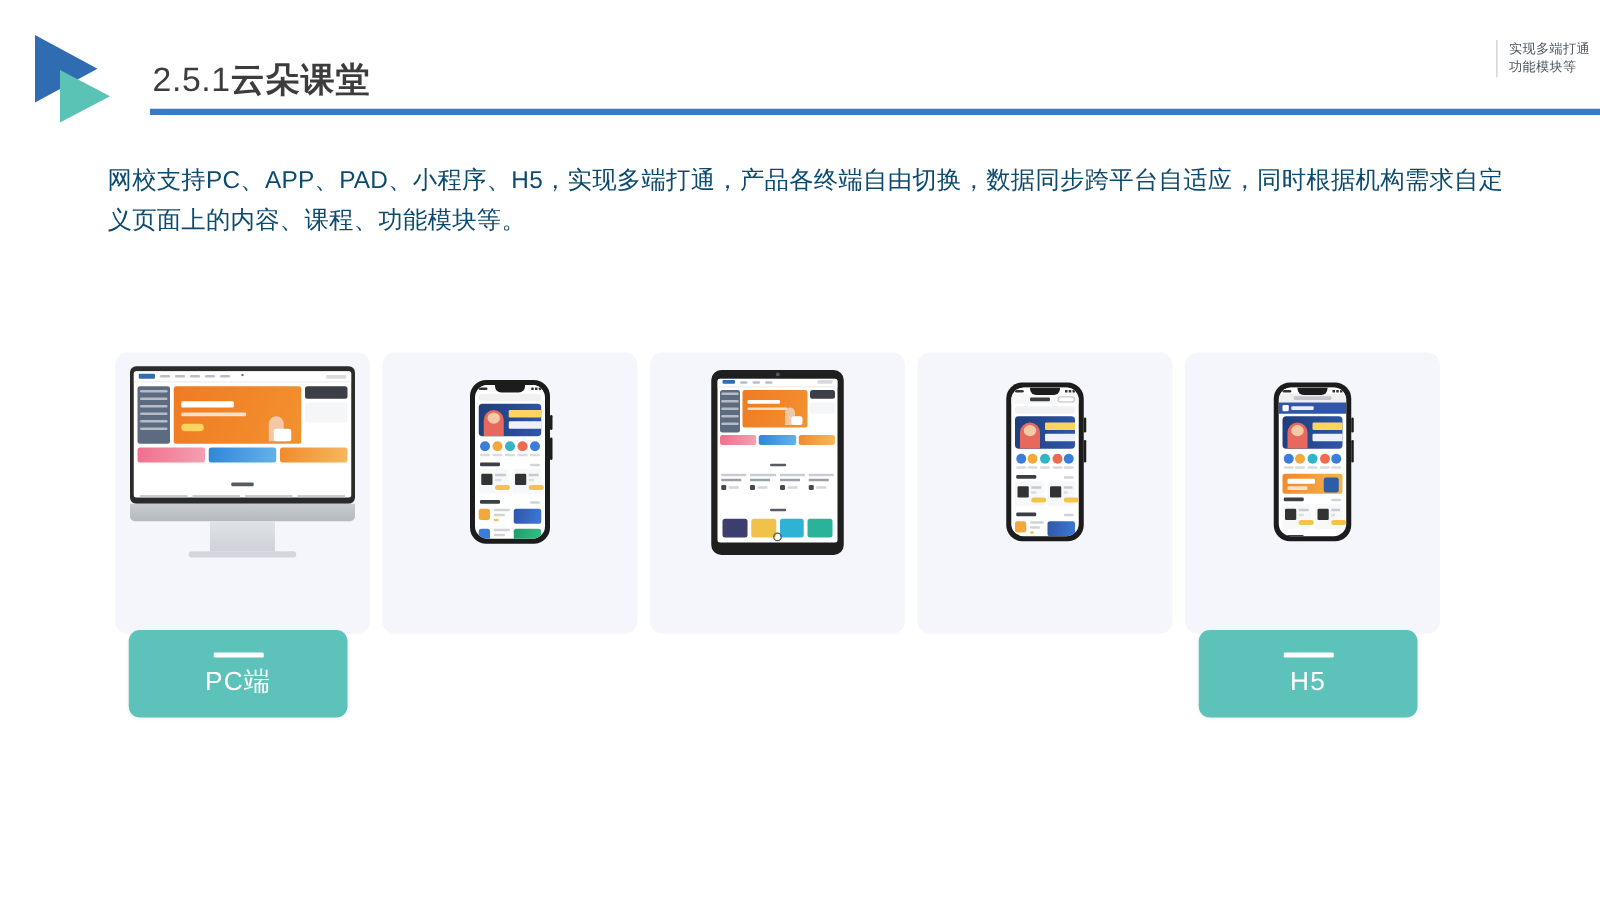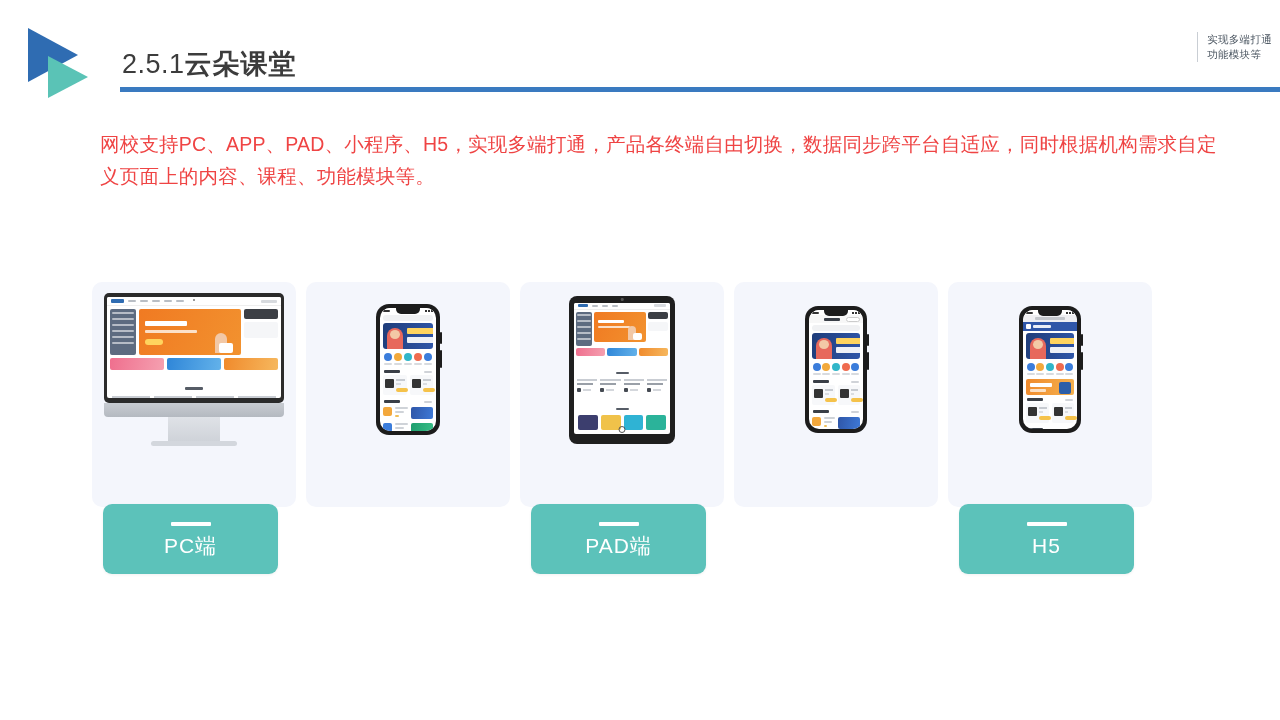--- a/index.html
+++ b/index.html
@@ -39,22 +39,22 @@
   .cloud-ico { position: relative; width: 34px; height: 34px; margin-right: 2px; margin-bottom: 6px; }
   .cloud-ico svg { display: block; }
   .brand-words { display: flex; flex-direction: column; align-items: flex-start; }
   .brand-cn { font-size: 22px; font-weight: bold; color: #2f3b47; letter-spacing: 1px; line-height: 1; }
   .brand-en { font-size: 8.5px; color: #8a949e; letter-spacing: .2px; margin-top: 3px; }
   .brand-divider { width: 1px; height: 30px; background: #c9ced4; margin: 0 9px; }
   .brand-tag { font-size: 10.5px; color: #4a5560; line-height: 1.45; letter-spacing: .3px; }
 
   
   .para {
-    position: absolute; left: 100px; top: 128px; width: 1130px;
-    font-size: 19.5px; color: #ef4444; line-height: 32px; letter-spacing: .2px;
+    position: absolute; left: 86px; top: 128px; width: 1130px;
+    font-size: 19.5px; color: #0c4a6e; line-height: 32px; letter-spacing: .2px;
   }
 
   
   .cards { position: absolute; left: 92px; top: 282px; display: flex; gap: 10px; }
   .card {
     position: relative; width: 204px; height: 225px;
     background: #f4f6fc; border-radius: 10px;
   }
   .card-label {
     position: absolute; left: 11px; bottom: -67px;
@@ -439,24 +439,20 @@
               <div class="g" style="background:#f0c24a"></div>
               <div class="g" style="background:#2fb3d4"></div>
               <div class="g" style="background:#2bb39a"></div>
             </div>
             <div class="web-title" style="padding:1px 0"></div>
 
             <div class="tab-home"></div>
           </div>
         </div>
       </div>
-      <div class="card-label">
-        <div class="dash"></div>
-        <div class="txt">PAD端</div>
-      </div>
     </div>
 
     <div class="card">
       <div class="device-stage">
         <div class="phone sz-mini">
           <div class="side-btn" style="top:28px;height:12px"></div>
           <div class="side-btn" style="top:46px;height:18px"></div>
           <div class="phone-screen">
             <div class="notch"></div>
             <div class="statusbar">

